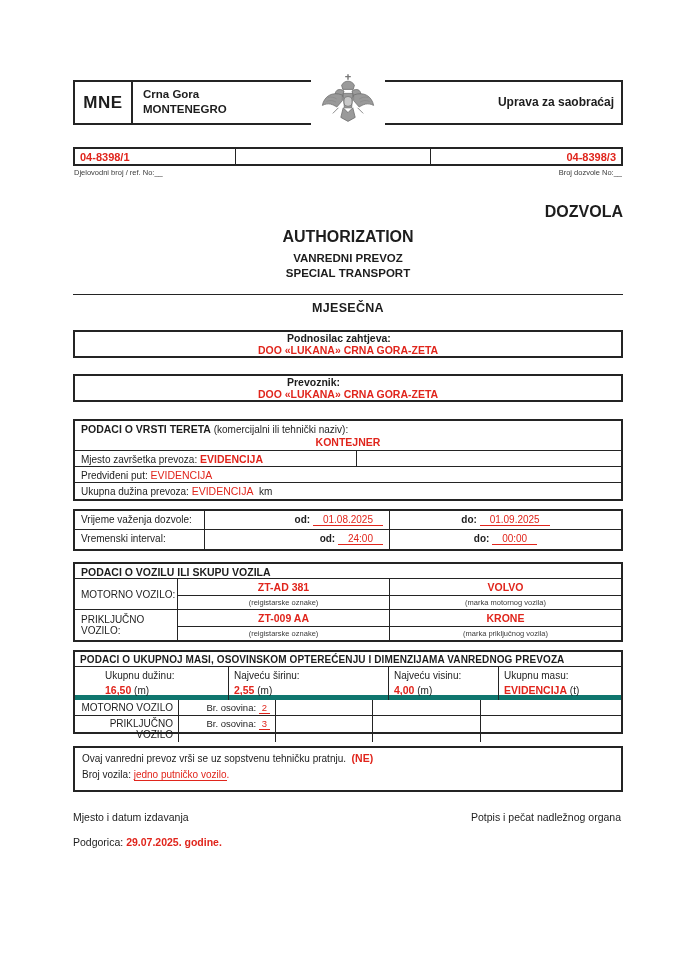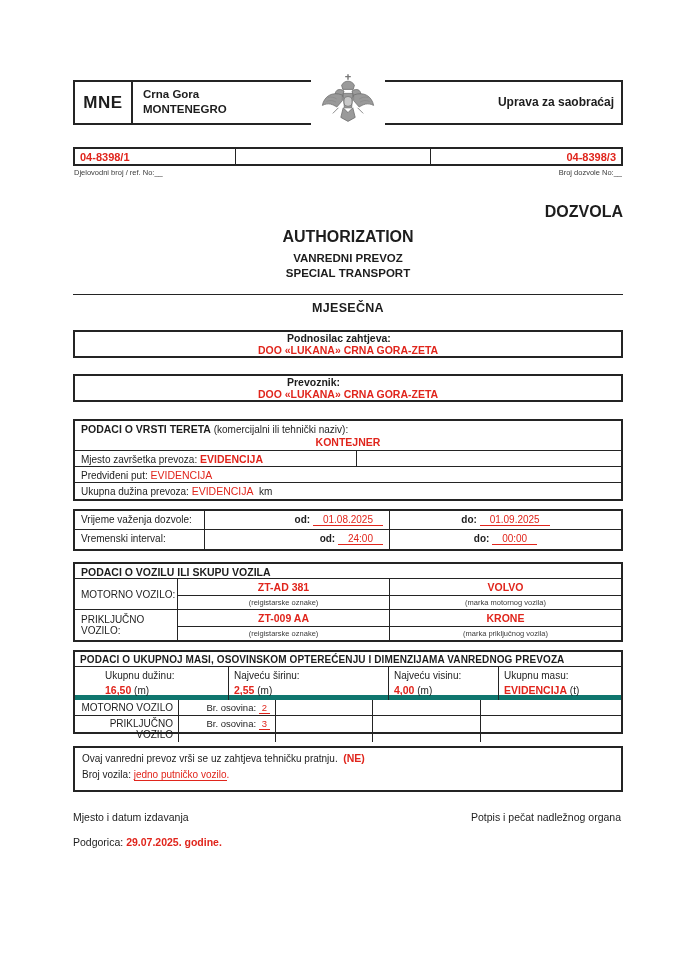--- a/index.html
+++ b/index.html
@@ -277,21 +277,21 @@
         <span class="axle-num">3</span>
       </div>
       <div></div>
       <div></div>
       <div></div>
     </div>
   </div>
 
   <div class="escort-box">
     <div>
-      <span>Ovaj vanredni prevoz vrši se uz zahtjeva tehničku pratnju.</span>
+      <span>Ovaj vanredni prevoz vrši se uz sopstvenu tehničku pratnju.</span>
       &nbsp;<span class="red-val">(NE)</span>
     </div>
     <div>
       <span>Broj vozila:</span>
       <span class="red-ul">jedno putničko vozilo</span><span style="color:#e0251c">.</span>
     </div>
   </div>
 
   <div class="footer-row">
     <span>Mjesto i datum izdavanja</span>

